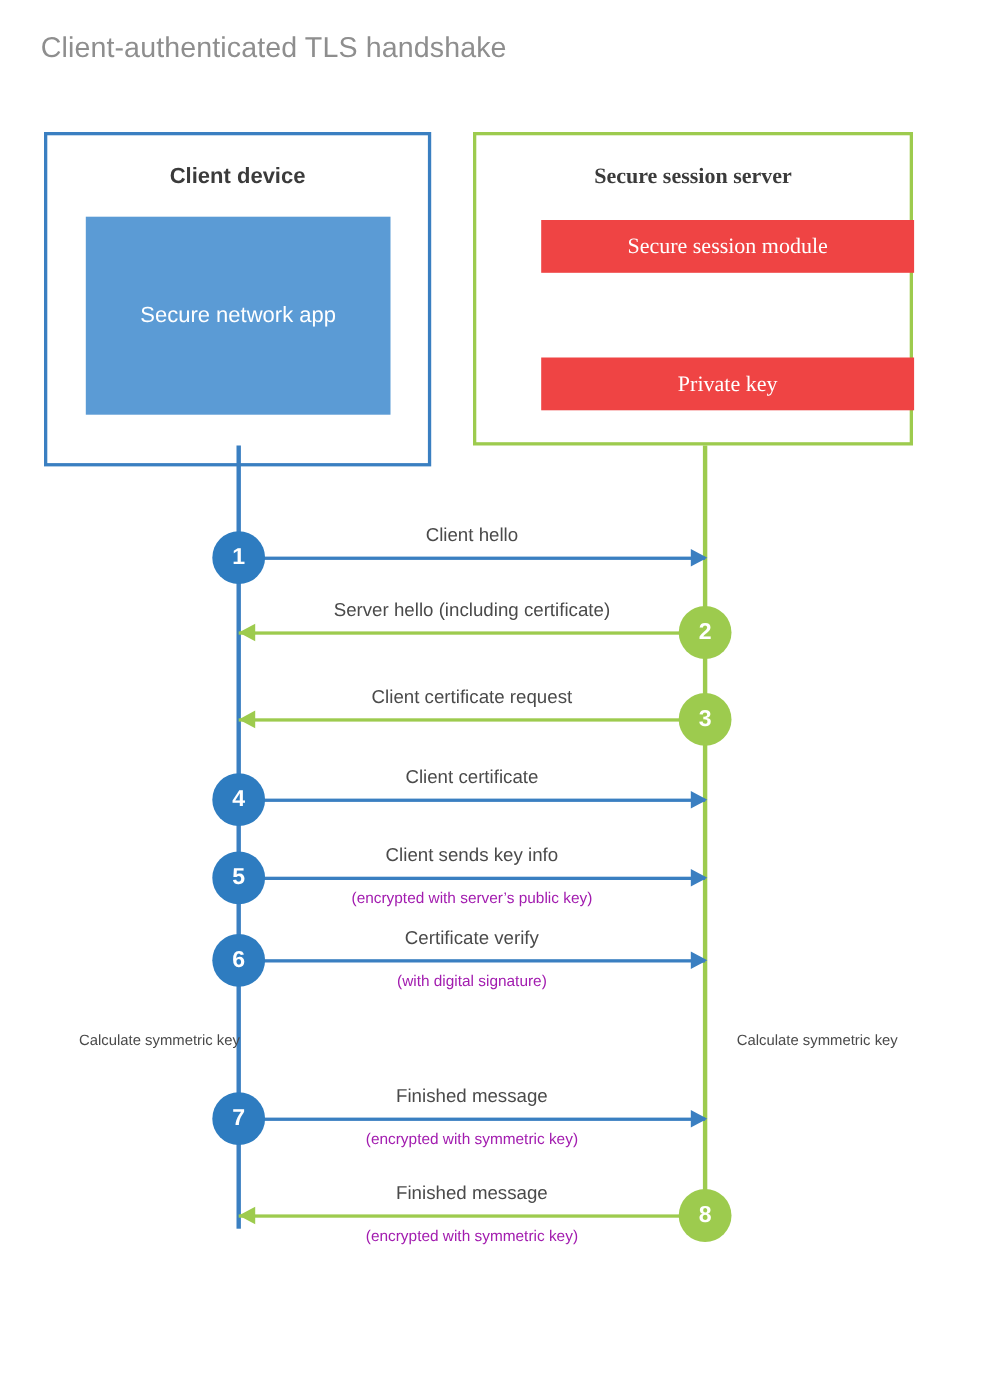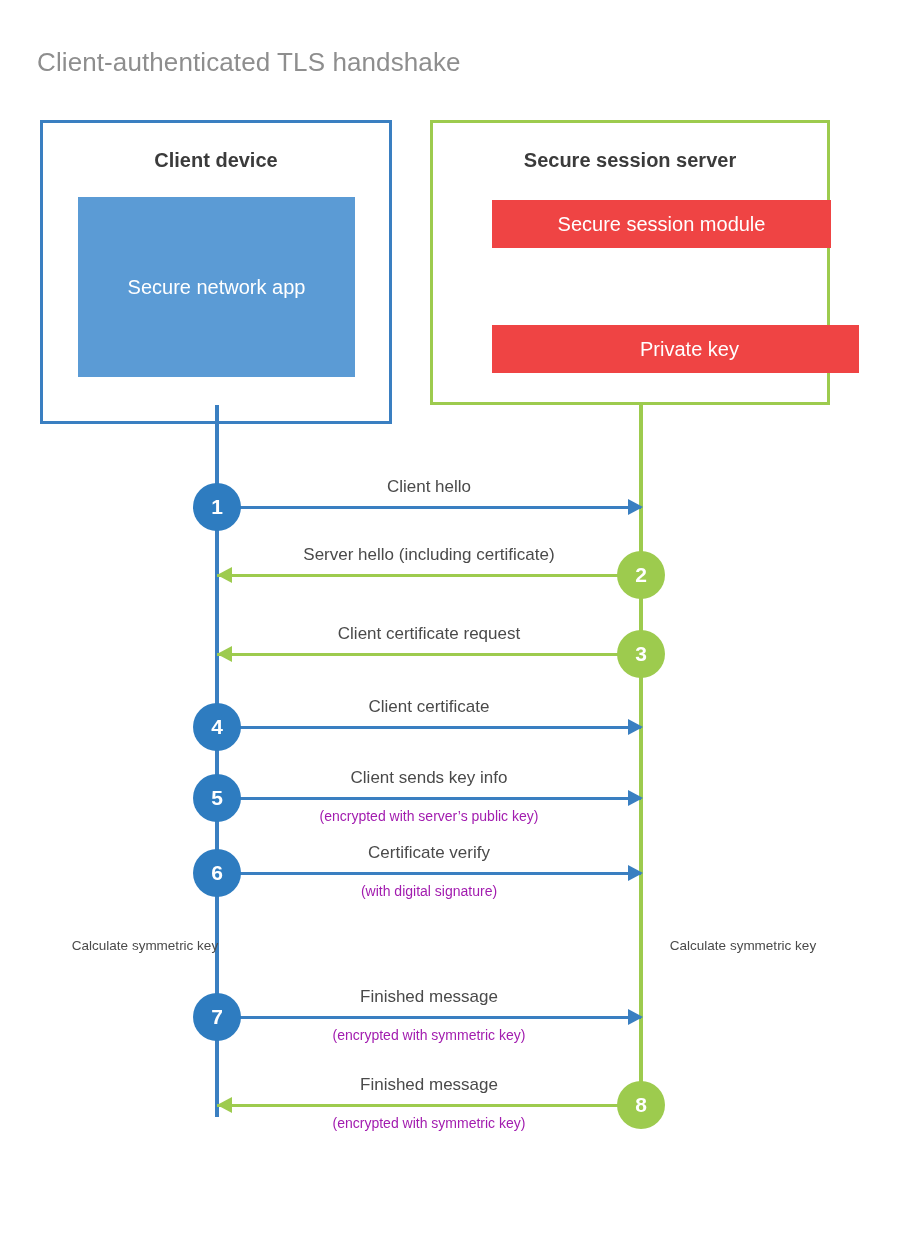--- a/index.html
+++ b/index.html
@@ -22,21 +22,20 @@
   
   #diagram-title {
     position: absolute;
     left: 37px;
     top: 28px;
     font-size: 26px;
     font-weight: 400;
     color: #8e8e8e;
     letter-spacing: 0.1px;
     white-space: nowrap;
-    margin-top: 19px;
   }
 
   
   .participant-box {
     position: absolute;
     background: #ffffff;
     box-sizing: border-box;
   }
   #client-device-box {
     left: 40px;
@@ -44,20 +43,21 @@
     width: 352px;
     height: 304px;
     border: 3px solid #3a7fc1;
   }
   #secure-server-box {
     left: 430px;
     top: 120px;
     width: 400px;
     height: 285px;
     border: 3px solid #9dcb4e;
+    font-family: Liberation Serif, serif;
   }
   .participant-title {
     position: absolute;
     left: 0;
     right: 0;
     top: 26px;
     text-align: center;
     font-size: 20px;
     font-weight: bold;
     color: #3b3b3b;
@@ -89,21 +89,21 @@
     background: #ef4444;
     display: flex;
     align-items: center;
     justify-content: center;
     color: #ffffff;
     font-size: 20px;
     margin-left: 19px;
   }
   #server-block-0 { top: 77px; }
   #server-block-1 { top: 140px; }
-  #server-block-2 { top: 202px; padding-left: 28px; }
+  #server-block-2 { top: 202px; }
 
   
   .lifeline {
     position: absolute;
     width: 4px;
   }
   #client-lifeline {
     left: 215px;
     top: 405px;
     height: 712px;

